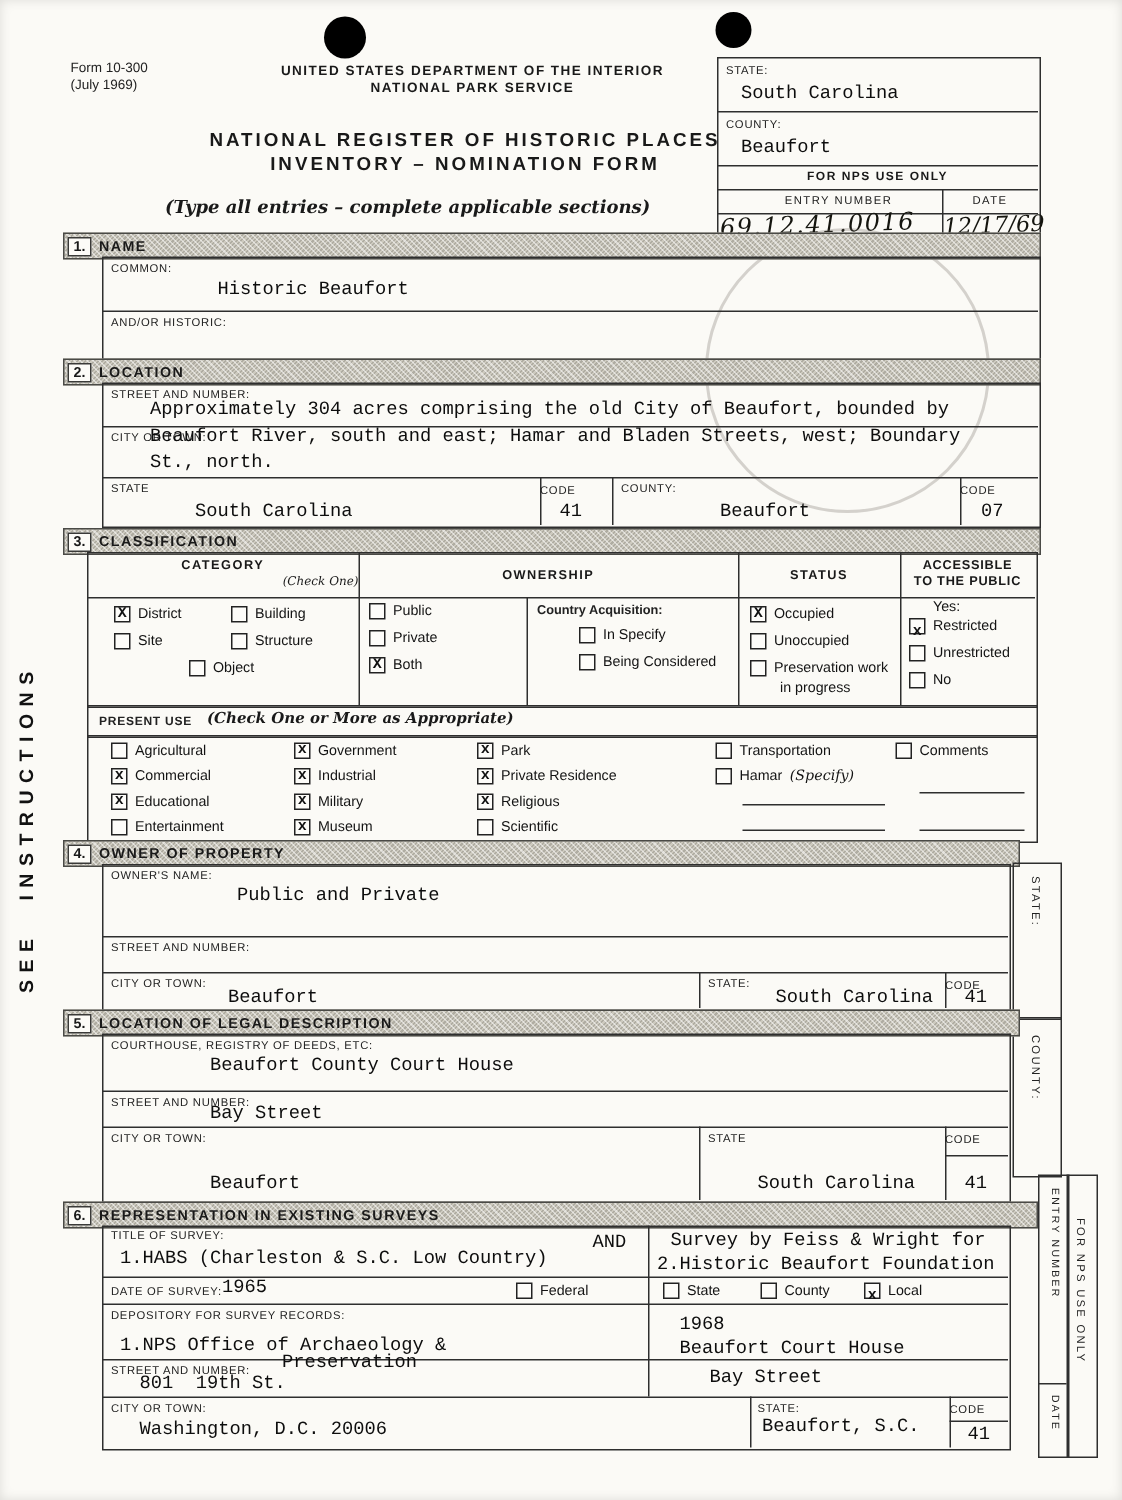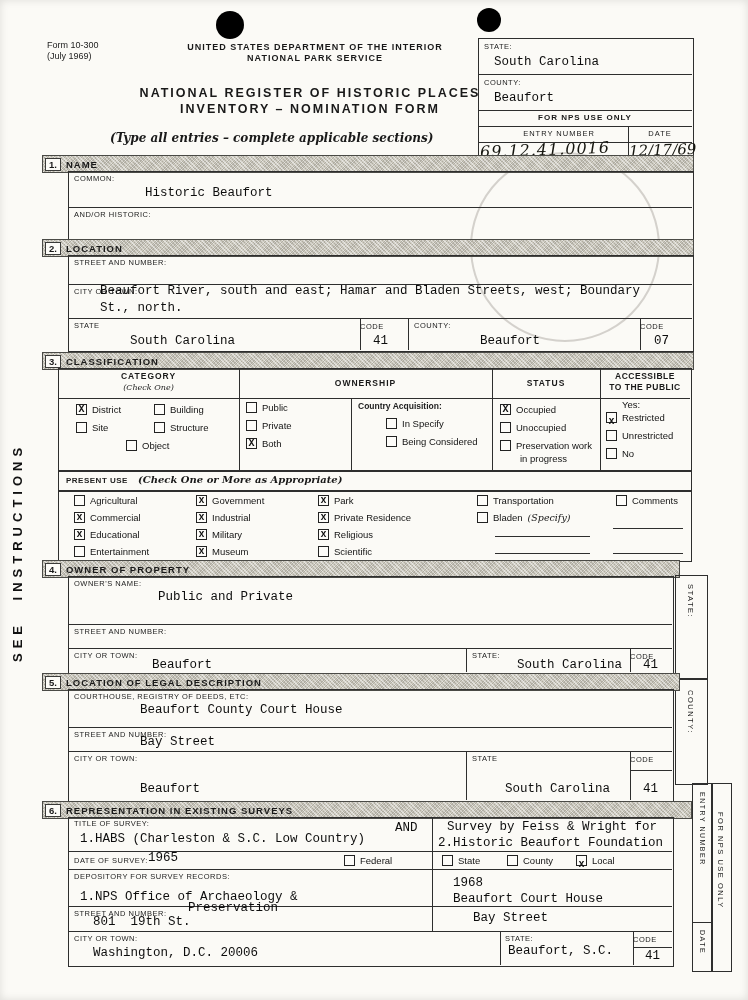--- a/index.html
+++ b/index.html
@@ -82,20 +82,21 @@
     <span class="secnum">2.</span>
     <span class="sectitle">LOCATION</span>
   </div>
   <div class="box" style="left:68px;top:255px;width:624px;height:95px"></div>
   <div class="hl" style="left:68px;top:284px;width:624px"></div>
   <div class="hl" style="left:68px;top:318px;width:624px"></div>
   <div class="vl" style="left:360px;top:318px;height:32px"></div>
   <div class="vl" style="left:408px;top:318px;height:32px"></div>
   <div class="vl" style="left:640px;top:318px;height:32px"></div>
   <div class="l" style="left:74px;top:258px">STREET AND NUMBER:</div>
+  <div class="t" style="left:100px;top:266px">Approximately 304 acres comprising the old City of Beaufort, bounded by</div>
   <div class="l" style="left:74px;top:287px">CITY OR TOWN:</div>
   <div class="t" style="left:100px;top:284px">Beaufort River, south and east; Hamar and Bladen Streets, west; Boundary</div>
   <div class="t" style="left:100px;top:301px">St., north.</div>
   <div class="l" style="left:74px;top:321px">STATE</div>
   <div class="l lc" style="left:360px;top:322px;width:48px">CODE</div>
   <div class="l" style="left:414px;top:321px">COUNTY:</div>
   <div class="l lc" style="left:640px;top:322px;width:52px">CODE</div>
   <div class="t" style="left:130px;top:334px">South Carolina</div>
   <div class="t" style="left:373px;top:334px">41</div>
   <div class="t" style="left:480px;top:334px">Beaufort</div>
@@ -105,21 +106,21 @@
     <span class="secnum">3.</span>
     <span class="sectitle">CLASSIFICATION</span>
   </div>
   <div class="box" style="left:58px;top:368px;width:632px;height:102px"></div>
   <div class="hl" style="left:58px;top:398px;width:632px"></div>
   <div class="vl" style="left:239px;top:368px;height:102px"></div>
   <div class="vl" style="left:351px;top:398px;height:72px"></div>
   <div class="vl" style="left:492px;top:368px;height:102px"></div>
   <div class="vl" style="left:600px;top:368px;height:102px"></div>
   <div class="hdr" style="left:58px;top:371px;width:181px;font-size:8.5px">CATEGORY</div>
-  <div class="ital" style="position:absolute;left:58px;top:383px;width:181px;text-align:center;font-size:8px">(Check One)</div>
+  <div class="ital" style="position:absolute;left:58px;top:383px;width:181px;text-align:right;font-size:8px">(Check One)</div>
   <div class="hdr" style="left:239px;top:378px;width:253px;font-size:8.5px">OWNERSHIP</div>
   <div class="hdr" style="left:492px;top:378px;width:108px;font-size:8.5px">STATUS</div>
   <div class="hdr" style="left:600px;top:371px;width:90px;font-size:8.5px;letter-spacing:.5px">ACCESSIBLE</div>
   <div class="hdr" style="left:600px;top:382px;width:90px;font-size:8.5px;letter-spacing:.5px">TO THE PUBLIC</div>
 
   <span class="cbi" style="left:76px;top:404px">
       <span class="cb">X</span>
       <span class="cbl">District</span>
     </span>
   <span class="cbi" style="left:154px;top:404px">
@@ -244,27 +245,27 @@
       <span class="cb"></span>
       <span class="cbl">Scientific</span>
     </span>
 
   <span class="cbi" style="left:477px;top:495px">
       <span class="cb"></span>
       <span class="cbl">Transportation</span>
     </span>
   <span class="cbi" style="left:477px;top:512px">
       <span class="cb"></span>
-      <span class="cbl">Bladen</span>
+      <span class="cbl">Hamar</span>
       <span class="cbl ital">(Specify)</span>
     </span>
   <div class="blank" style="position:absolute;left:495px;top:536px;width:95px;border-bottom:1.2px solid #2e2e2e"></div>
   <div class="blank" style="position:absolute;left:495px;top:553px;width:95px;border-bottom:1.2px solid #2e2e2e"></div>
 
-  <span class="cbi" style="left:616px;top:495px">
+  <span class="cbi" style="left:597px;top:495px">
       <span class="cb"></span>
       <span class="cbl">Comments</span>
     </span>
   <div class="blank" style="position:absolute;left:613px;top:528px;width:70px;border-bottom:1.2px solid #2e2e2e"></div>
   <div class="blank" style="position:absolute;left:613px;top:553px;width:70px;border-bottom:1.2px solid #2e2e2e"></div>
 
   <div class="secbar" style="left:42px;top:560px;width:636px">
     <span class="secnum">4.</span>
     <span class="sectitle">OWNER OF PROPERTY</span>
   </div>

